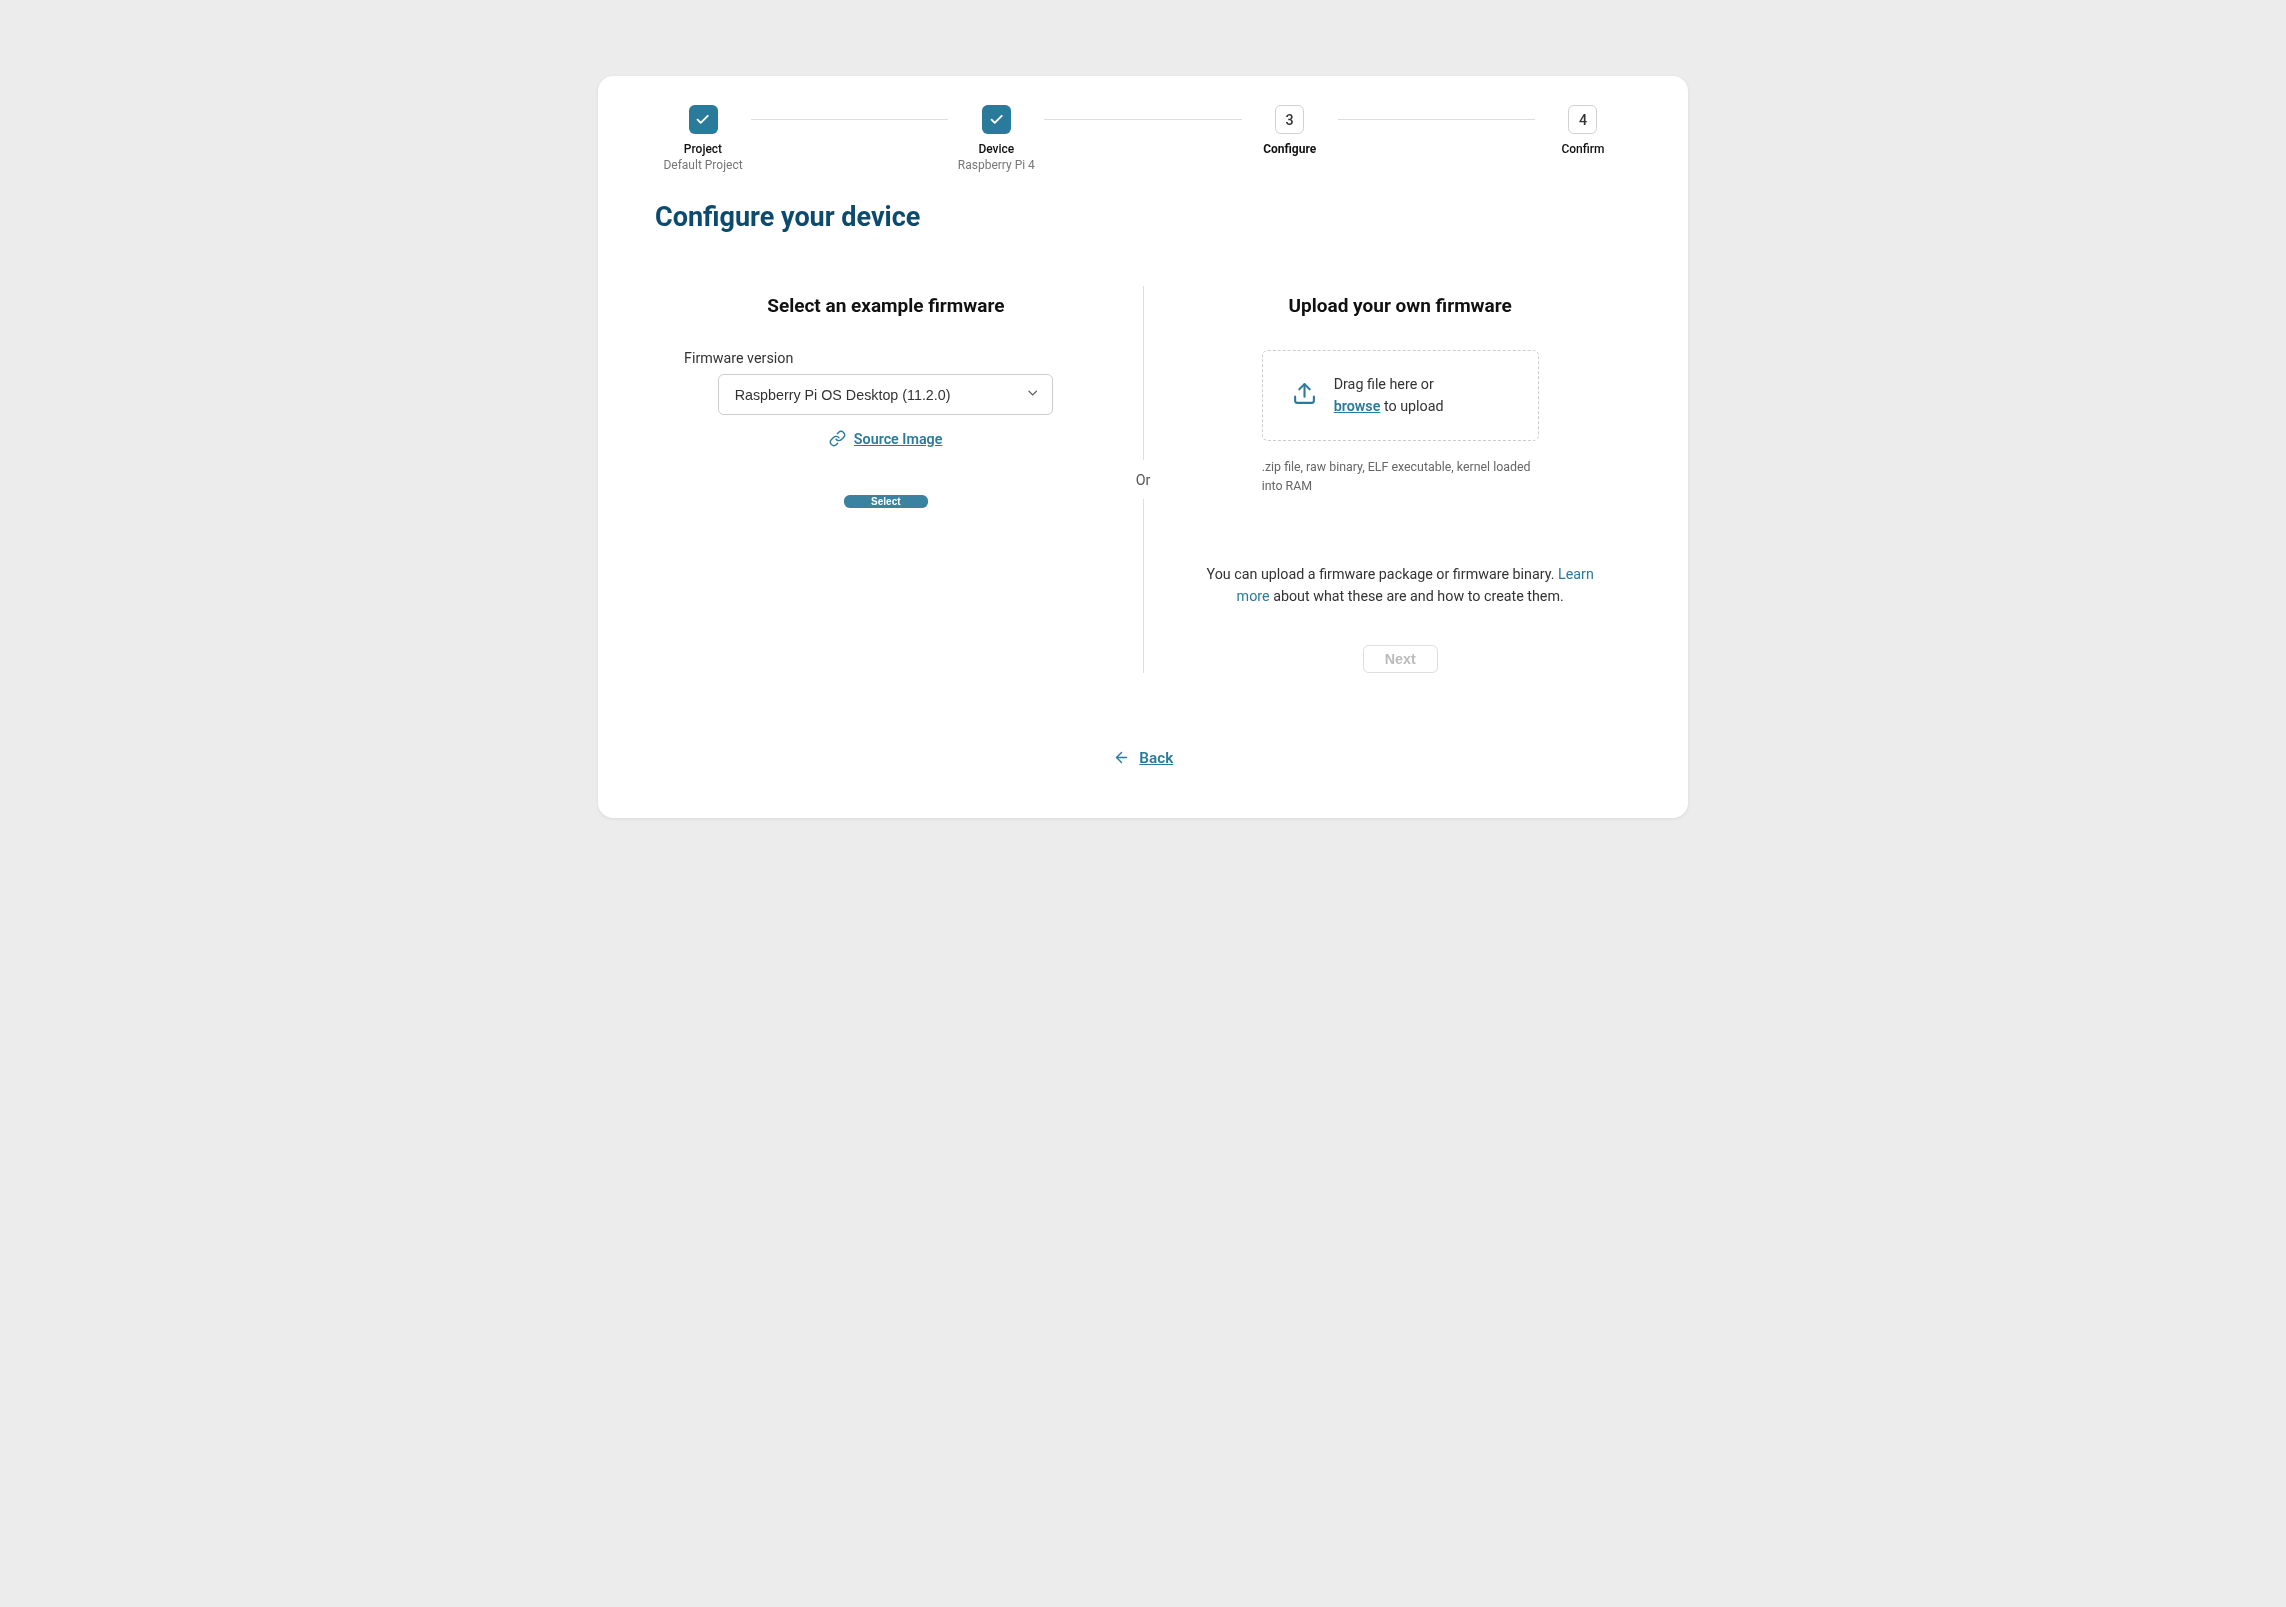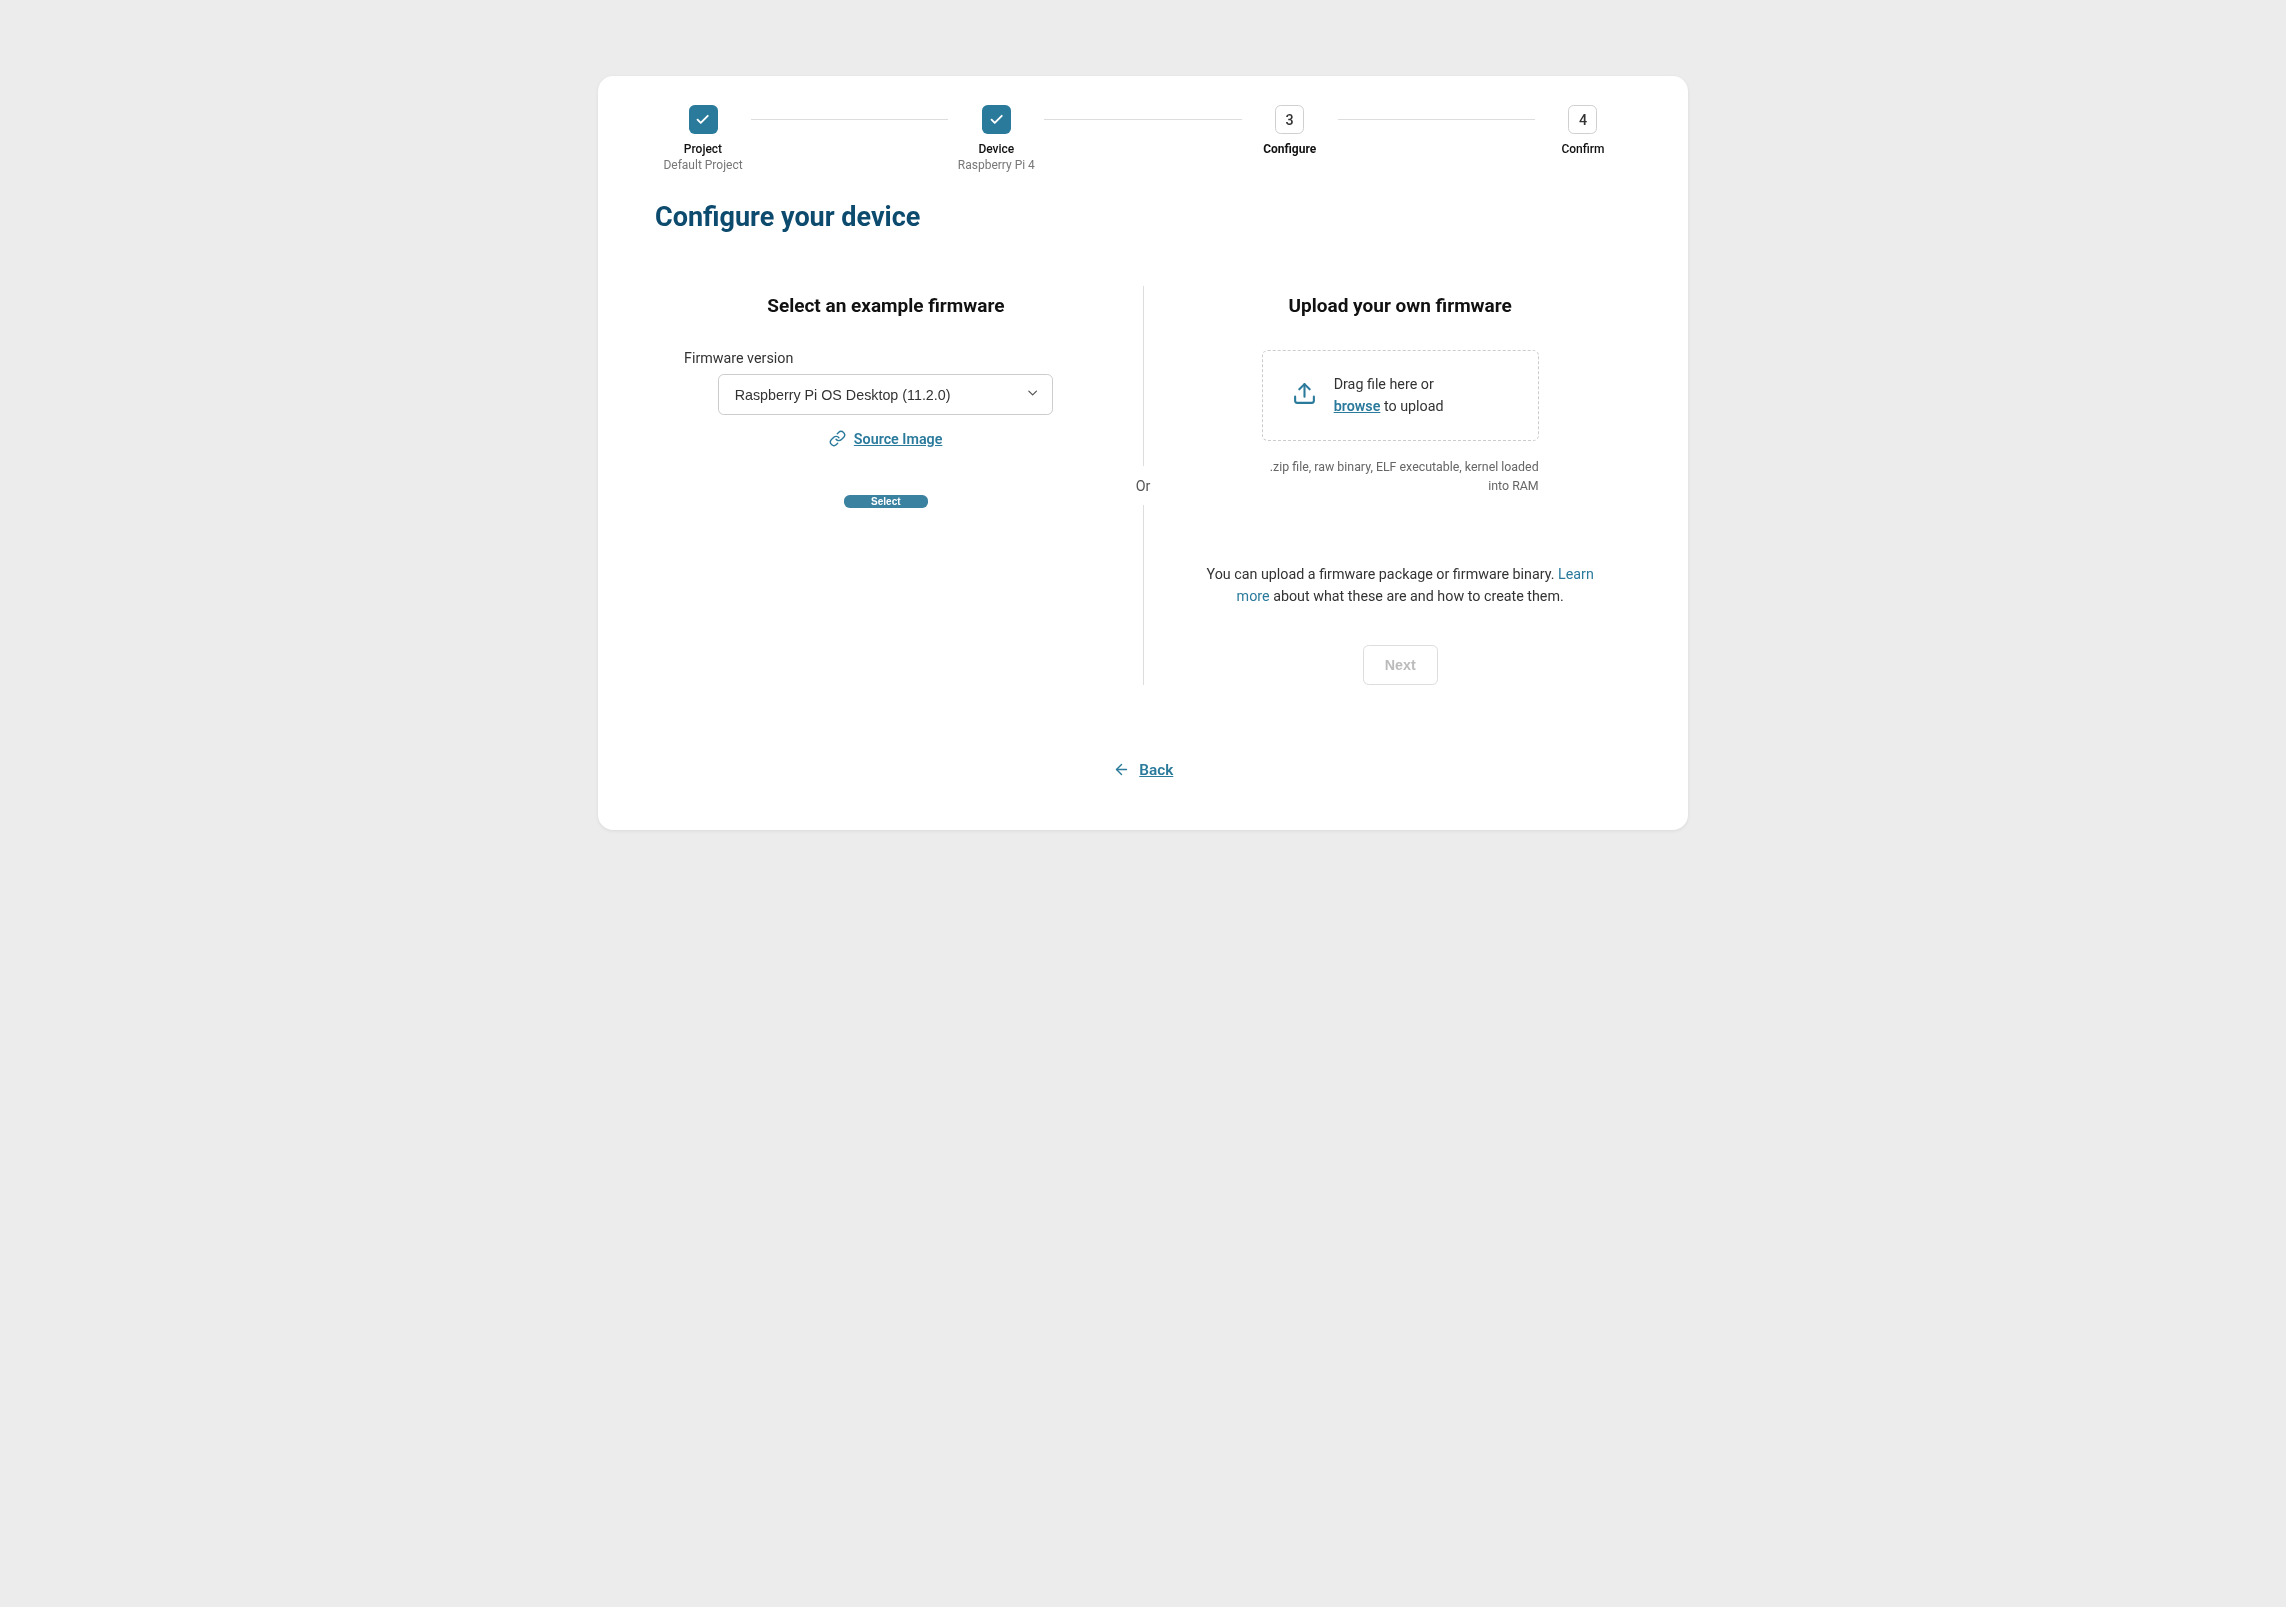--- a/index.html
+++ b/index.html
@@ -189,38 +189,38 @@
     .dropzone-text .browse {
       color: #2a7a9c;
       text-decoration: underline;
       font-weight: 600;
     }
     .hint {
       font-size: 12.4px;
       color: #666;
       margin-top: 17px;
       max-width: 277px;
-      text-align: right;
+      text-align: left;
       line-height: 1.5;
     }
     .desc {
       font-size: 14.3px;
       color: #333;
       text-align: center;
       margin-top: 67px;
       line-height: 1.55;
       max-width: 421px;
     }
     .desc a { color: #2a7a9c; text-decoration: none; }
     .btn-next {
       margin-top: 38px;
       background: #fff;
       border: 1px solid #ddd;
       color: #bbb;
-      padding: 11px 21px;
+      padding: 5px 21px;
       border-radius: 5.7px;
       font-size: 14.3px;
       font-weight: 600;
       cursor: not-allowed;
     }
     .back-row {
       text-align: center;
       margin-top: 76px;
     }
     .back-link {

